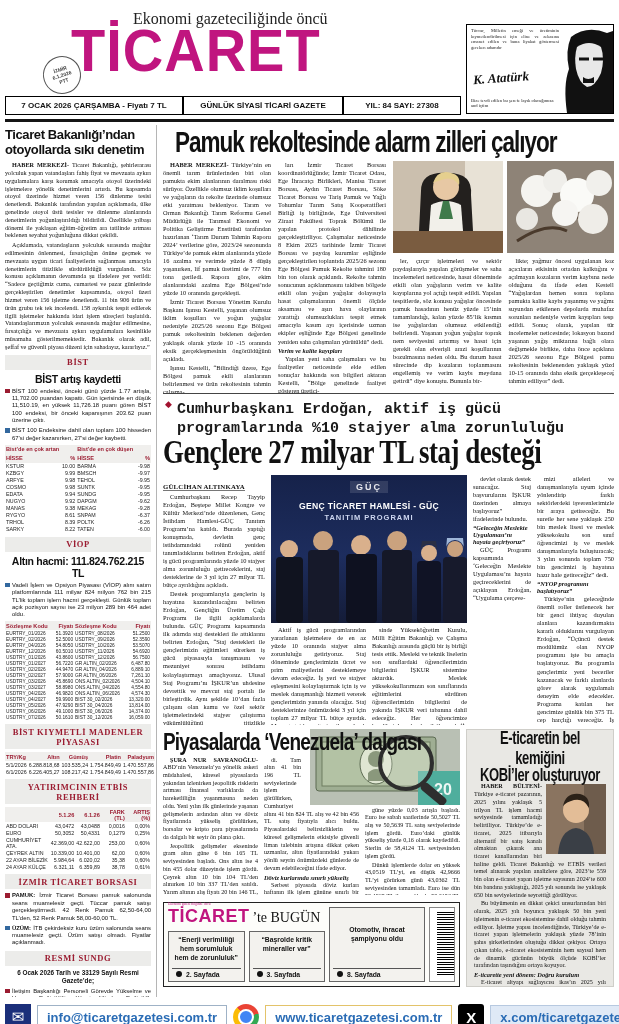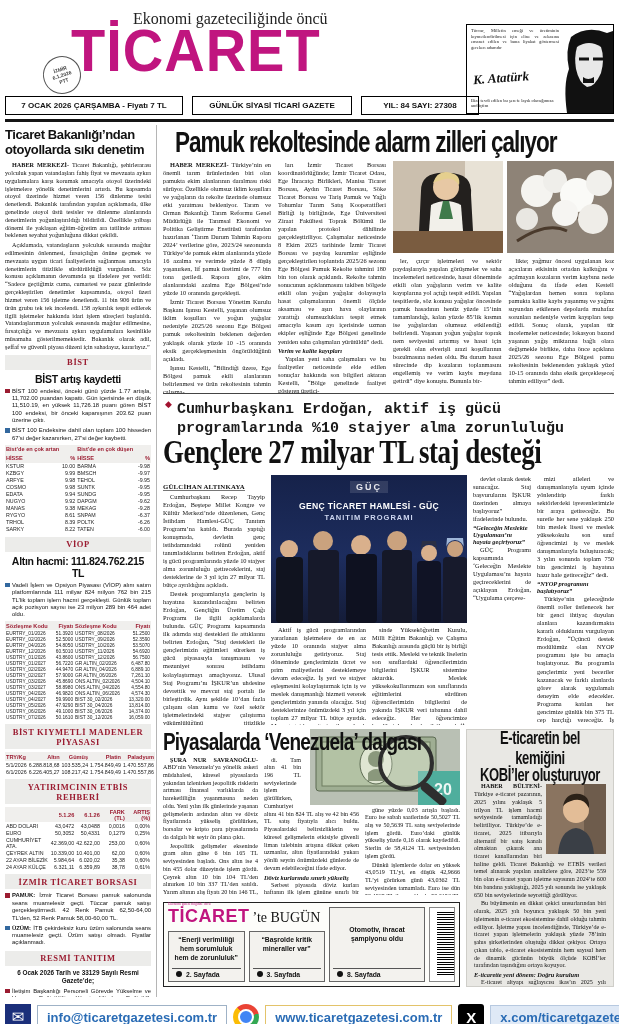--- a/index.html
+++ b/index.html
@@ -8,21 +8,21 @@
 
 .masthead{position:relative;height:113px}
 .tagline{position:absolute;left:128px;top:6px;font-size:16px;color:#222;font-family:"Liberation Serif",serif}
 .logo{position:absolute;left:66px;top:18px;color:#c0157f;font-family:"Liberation Sans",sans-serif;font-weight:bold;font-size:56px;letter-spacing:1px;line-height:1;transform:scaleY(1.05);transform-origin:left top}
 .stamp{position:absolute;left:38px;top:52px;width:38px;height:38px;border:1.6px solid #555;border-radius:50%;transform:rotate(-18deg);display:flex;flex-direction:column;align-items:center;justify-content:center;font-family:"Liberation Sans",sans-serif;font-size:5px;font-weight:bold;color:#444;line-height:1.2}
 .atabox{position:absolute;right:0;top:20px;width:148px;height:90px;border:1px solid #000;background:#fff;overflow:hidden}
 .ata-text{position:absolute;left:4px;top:3px;width:88px;font-size:4.6px;line-height:1.25;color:#222;text-align:justify}
 .ata-sig{position:absolute;left:6px;top:44px;width:90px;font-family:"Liberation Serif",serif;font-style:italic;font-weight:bold;font-size:13px;transform:rotate(-4deg)}
 .ata-note{position:absolute;left:4px;bottom:4px;width:90px;font-size:4.6px;line-height:1.25;color:#222}
 .ata-face{position:absolute;right:0;top:0;width:52px;height:88px}
-.daterow{position:absolute;left:0;bottom:2px;display:flex;gap:9px}
+.daterow{position:absolute;left:0;bottom:2px;display:flex;}
 .datebox{border:1px solid #000;font-family:"Liberation Sans",sans-serif;font-weight:bold;font-size:8px;padding:4px 6px;text-align:center;white-space:nowrap}
 .rule{height:3px;background:#151515;margin:2px 0 3px}
 
 .cols{display:flex;height:872px}
 .left{width:152px;flex:none;padding-right:5px;border-right:1px solid #b5b5b5;overflow:hidden}
 .main{flex:1;padding-left:6px;overflow:hidden}
 
 .lead-title{font-family:"Liberation Sans",sans-serif;font-weight:bold;font-size:13px;line-height:1.12;letter-spacing:-0.4px;margin:3px 0 4px}
 .bodyp{font-size:6.2px;line-height:1.26;text-align:justify;text-indent:7px;margin-bottom:2px}
 .bodyp b{font-weight:bold}
@@ -441,21 +441,21 @@
       <div class="sec">İZMİR TİCARET BORSASI</div>
       <div class="bullet">
           <span class="sq"></span>
           <span><b>PAMUK:</b> <span>İzmir Ticaret Borsası pamuk salonunda seans muamelesiz geçti. Tüccar pamuk satışı gerçekleştirmedi. 42 Renk Pamuk 62,50-64,00 TL’den, 52 Renk Pamuk 58,00-60,00 TL.</span></span>
         </div>
       <div class="bullet">
           <span class="sq blue"></span>
           <span><b>ÜZÜM:</b> <span>İTB çekirdeksiz kuru üzüm salonunda seans muamelesiz geçti. Üzüm satışı olmadı. Fiyatlar açıklanmadı.</span></span>
         </div>
 
-      <div class="sec">RESMİ TANITIM</div>
+      <div class="sec">RESMİ SUNDG</div>
       <p class="rg-head">6 Ocak 2026 Tarih ve 33129 Sayılı Resmi Gazete’de;</p>
       <div class="bullet">
           <span class="sq"></span>
           <span>İletişim Başkanlığı Personeli Görevde Yükselme ve Unvan Değişikliği Yönetmeliğinde Değişiklik Yapılmasına Dair Yönetmelik</span>
         </div>
 
     </aside>
 
     <main class="main">
 

